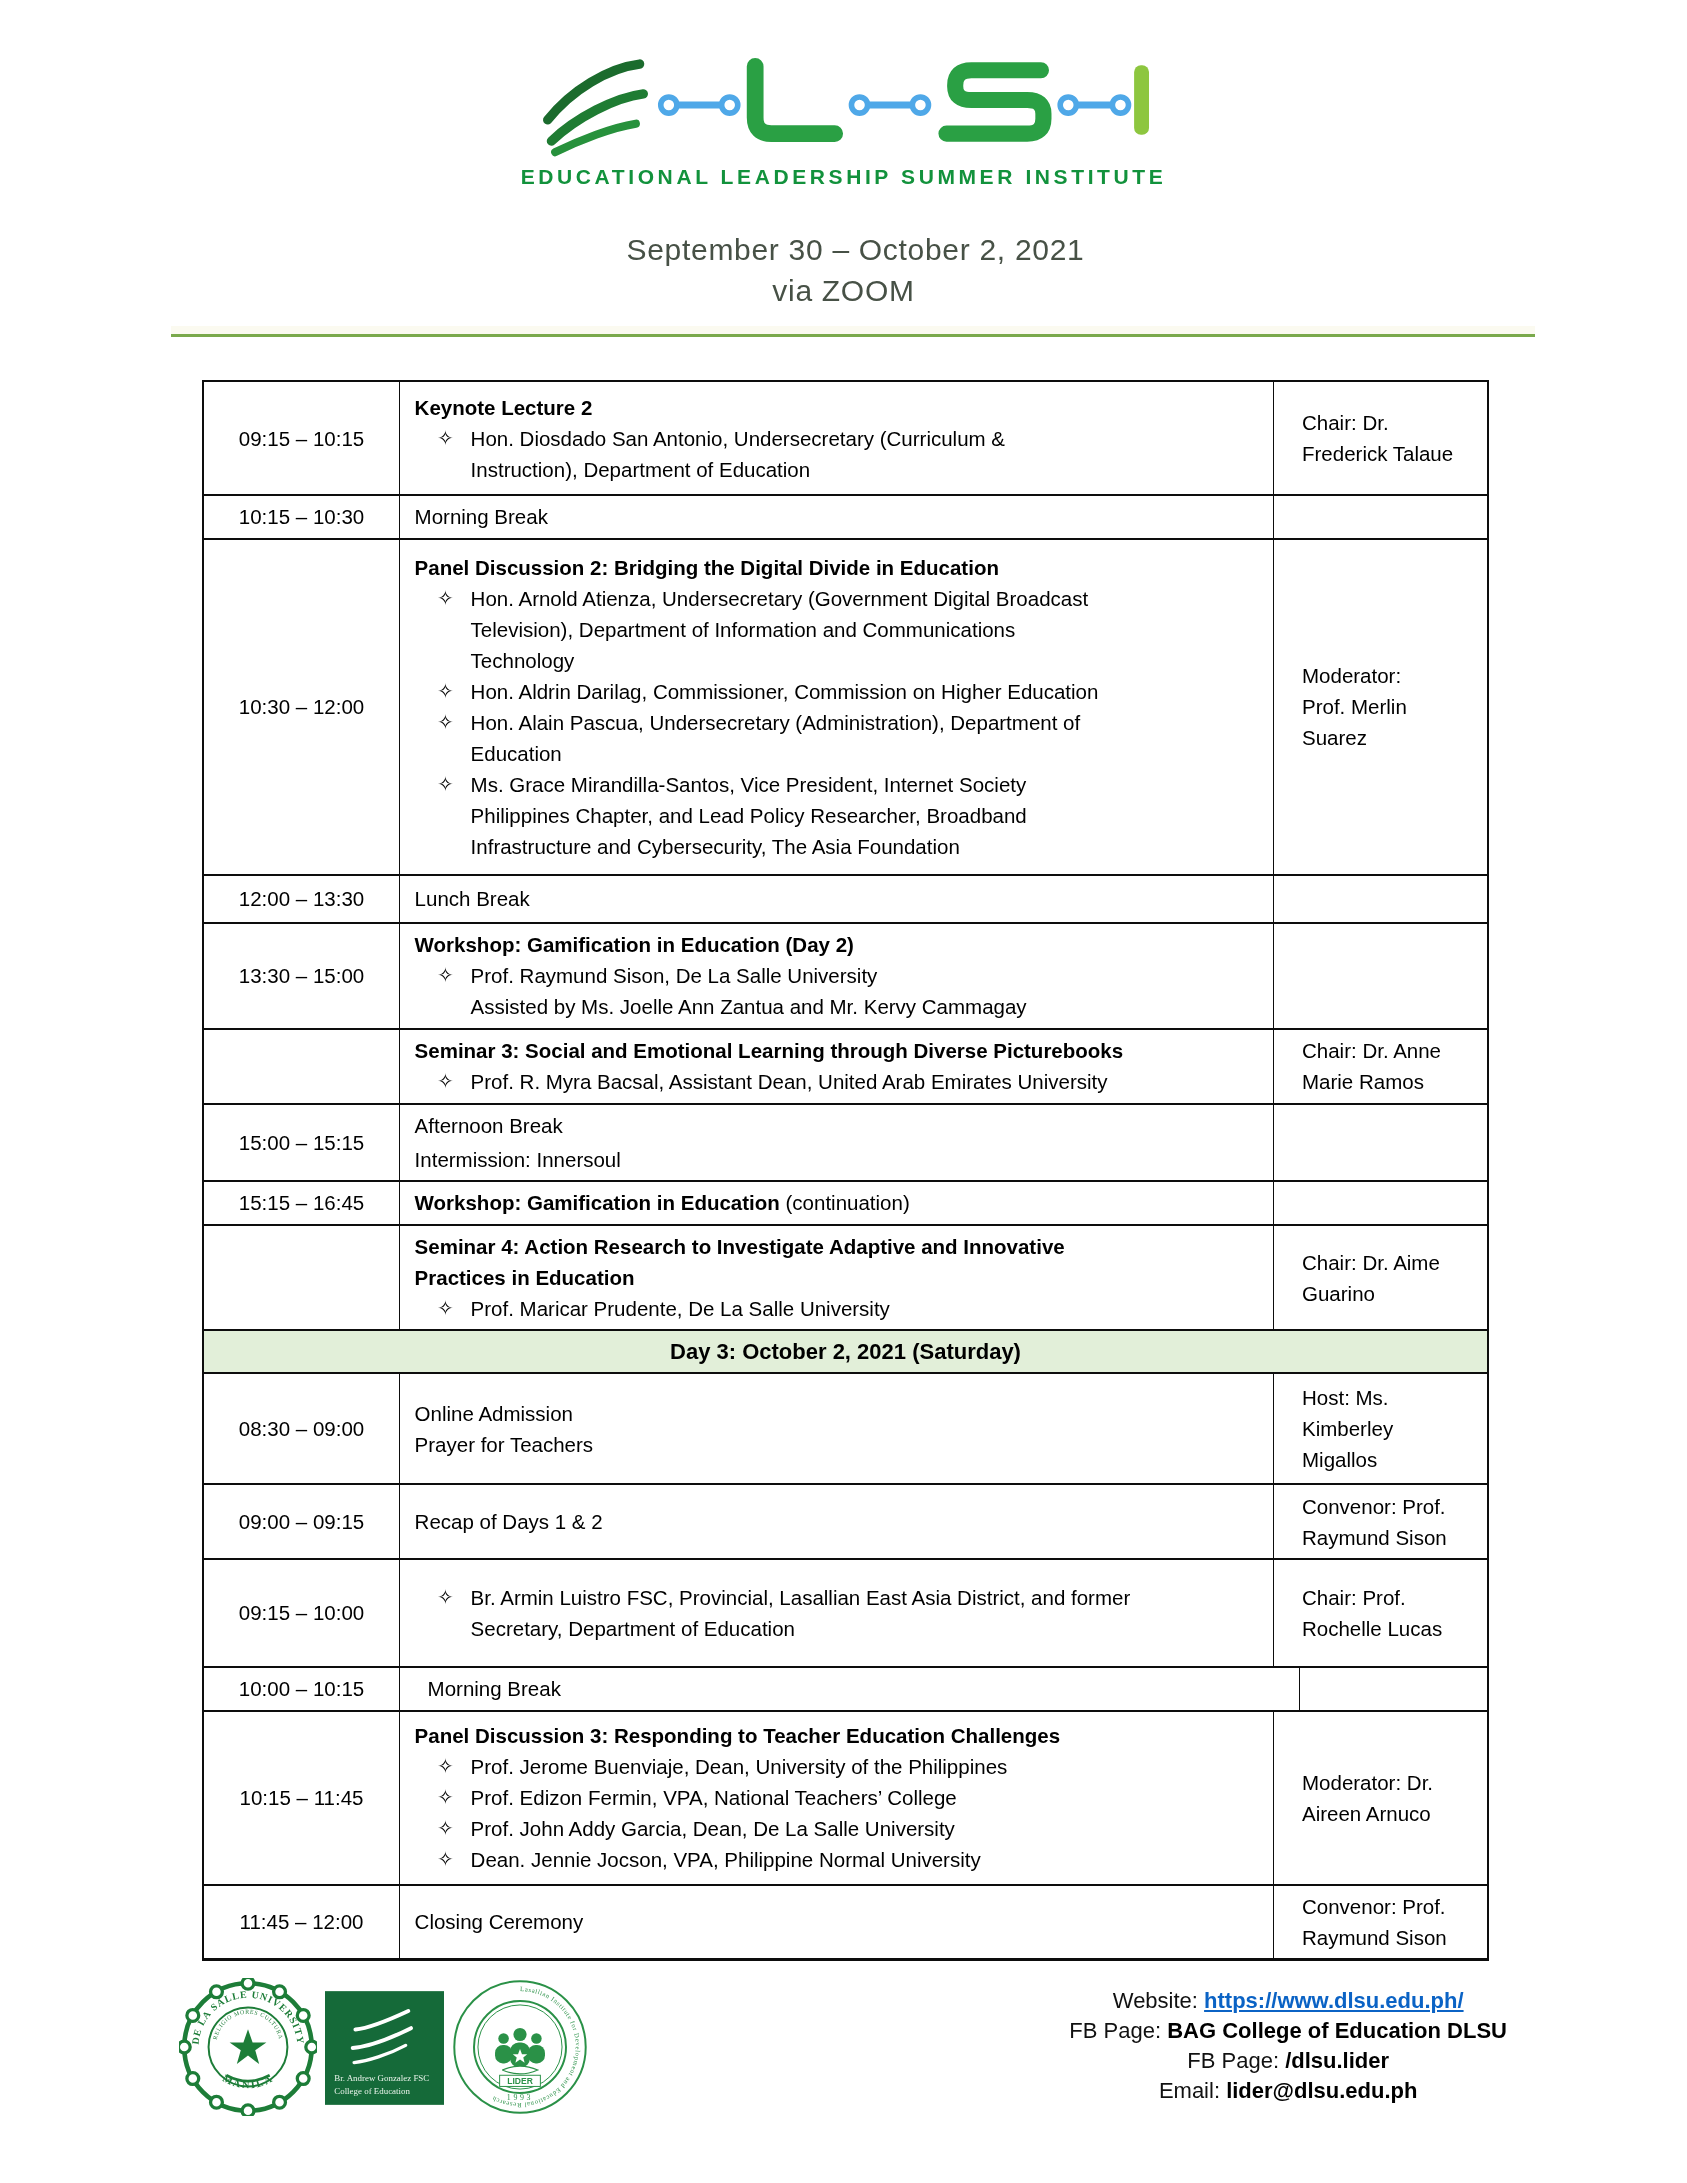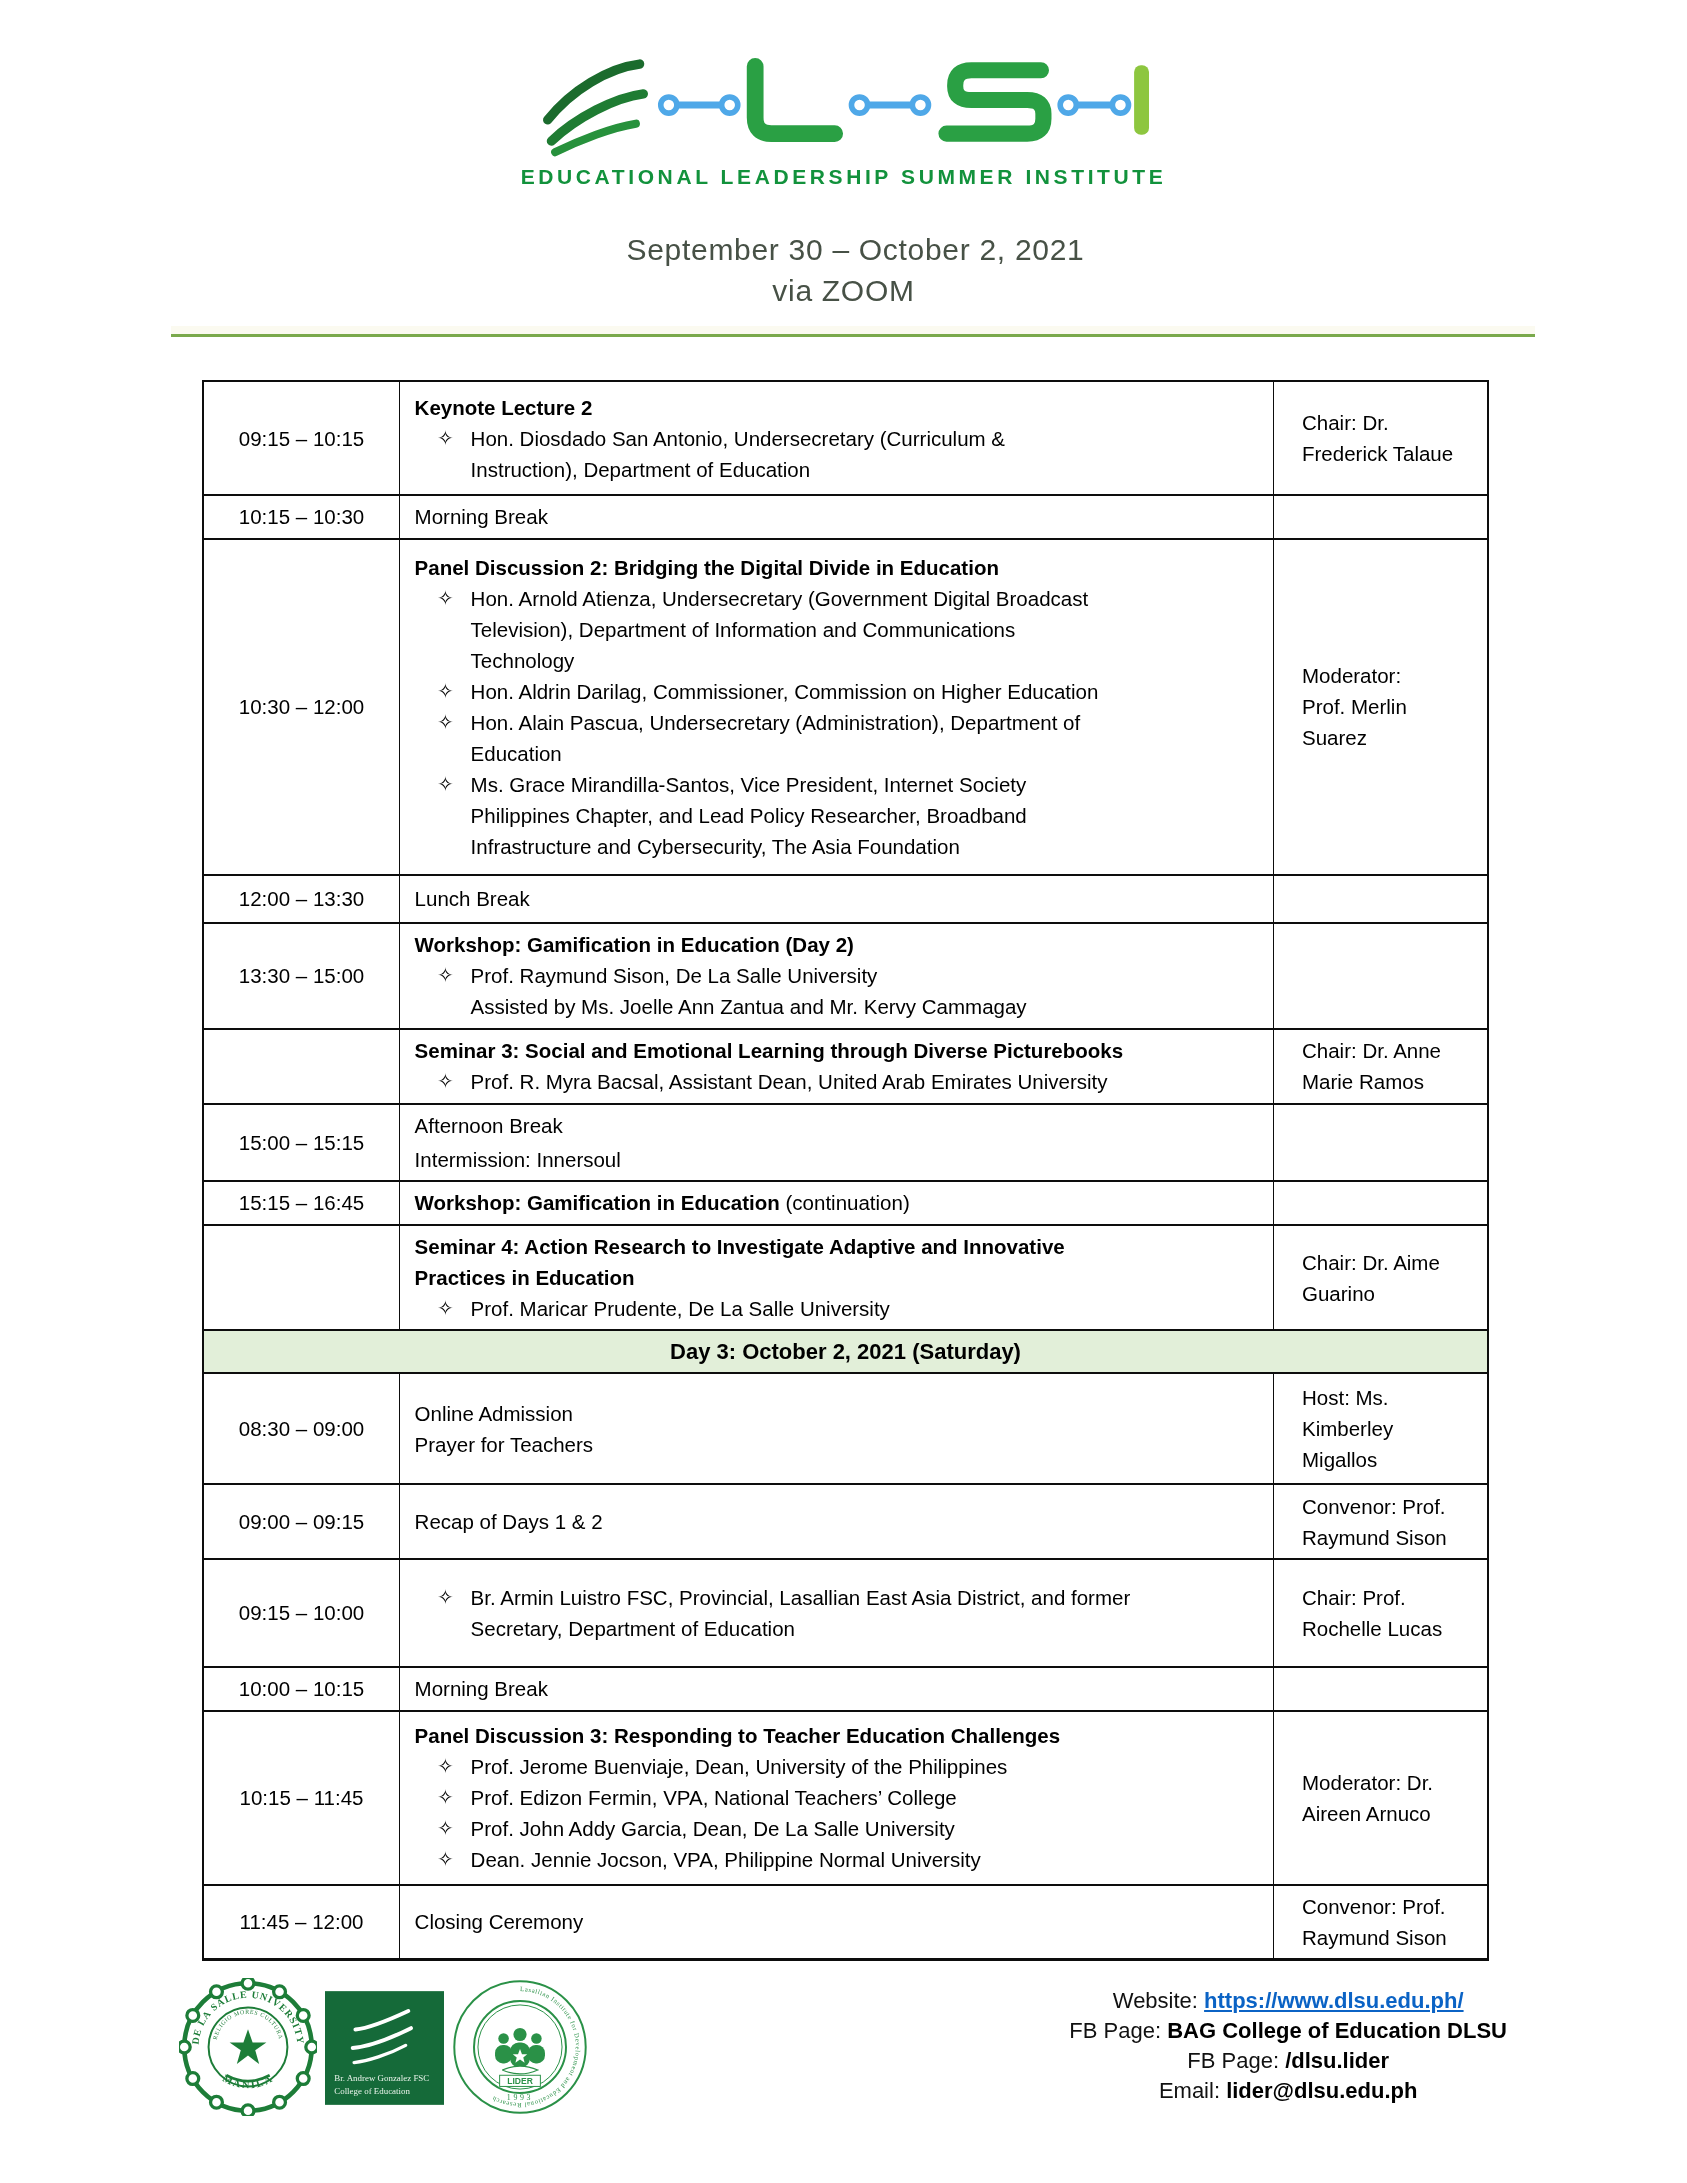--- a/index.html
+++ b/index.html
@@ -247,21 +247,21 @@
         <div class="cell cell-session">
           <div class="bullet-item">
             <div class="bullet-glyph">✧</div>
             <div class="bullet-text">Br. Armin Luistro FSC, Provincial, Lasallian East Asia District, and former
 Secretary, Department of Education</div>
           </div>
         </div>
         <div class="cell cell-side">Chair: Prof.
 Rochelle Lucas</div>
       </div>
-      <div class="row" style="min-height: 38px;">
+      <div class="row" style="min-height: 38px; gap: 13px;">
         <div class="cell cell-time">10:00 – 10:15</div>
         <div class="cell cell-session">
           <div class="plain-par">Morning Break</div>
         </div>
         <div class="cell cell-side"></div>
       </div>
       <div class="row" style="min-height: 172px;">
         <div class="cell cell-time">10:15 – 11:45</div>
         <div class="cell cell-session">
           <div class="session-title"><span>Panel Discussion 3: Responding to Teacher Education Challenges</span></div>

